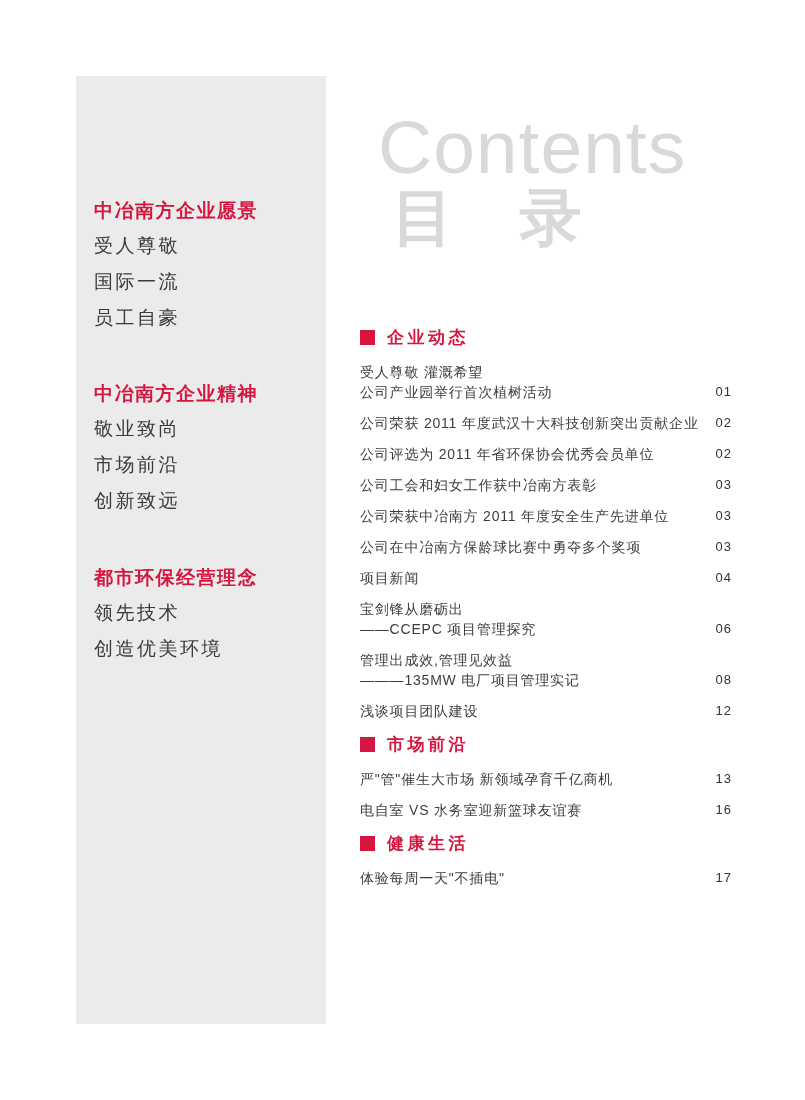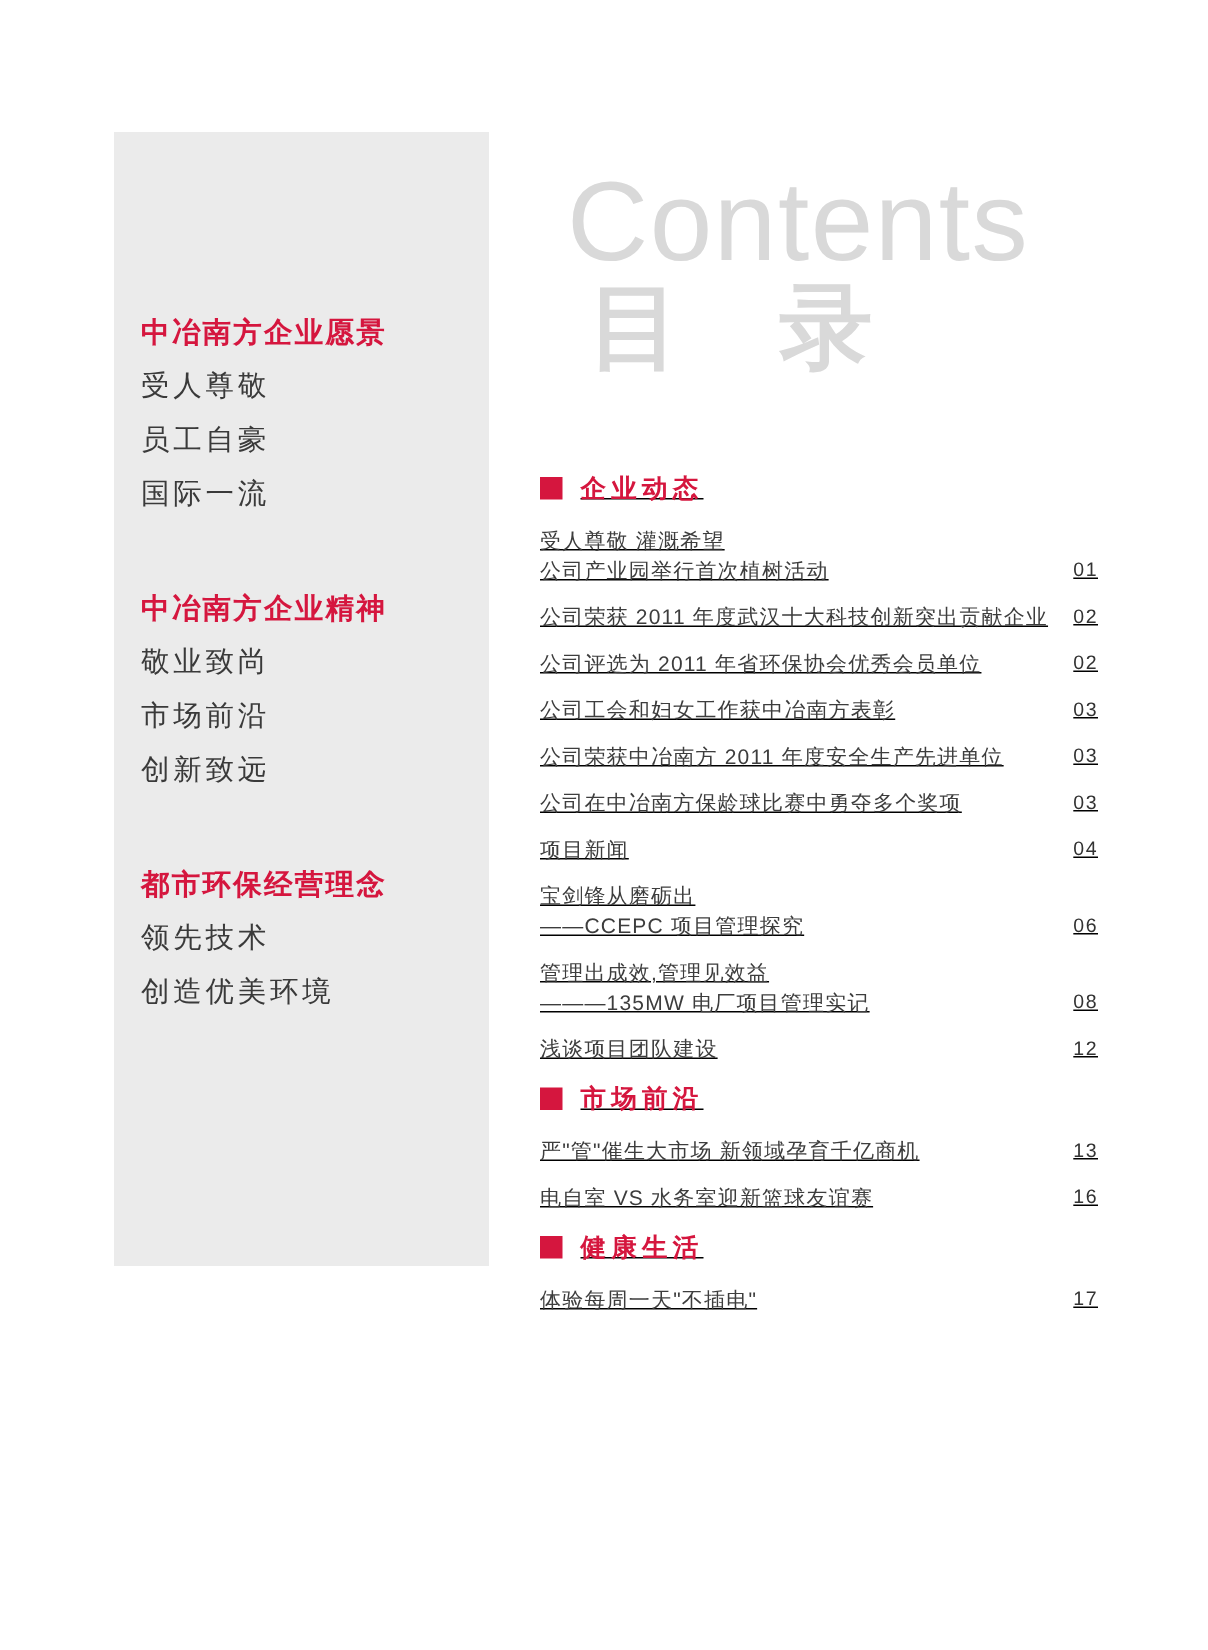--- a/index.html
+++ b/index.html
@@ -8,25 +8,24 @@
     font-family:"Liberation Sans","DejaVu Sans",sans-serif;
     overflow:hidden;
     --red:#d5163e;
     --sidebar-bg:#ebebeb;
     --title-gray:#d9d9d9;
     --text:#3d3d3d;
   }
 
   
   .sidebar{
-    position:absolute;left:76px;top:76px;width:250px;height:756px;
+    position:absolute;left:76px;top:76px;width:250px;height:948px;
     background:var(--sidebar-bg);
     box-sizing:border-box;
     padding:118px 18px 0 18px;
-    margin-top:12px;
   }
   .sb-block + .sb-block{margin-top:42px;font-family:Liberation Mono, monospace;}
   .sb-heading{
     font-size:19px;font-weight:bold;color:var(--red);
     letter-spacing:1.5px;line-height:34px;
   }
   .sb-line{
     font-size:19px;color:#3a3a3a;letter-spacing:2.5px;line-height:36px;
   }
   .sb-para{margin-top:2px;}
@@ -45,21 +44,21 @@
   }
   .title-zh{
     position:absolute;left:392px;top:184px;
     font-family:"DejaVu Serif","Liberation Serif",serif;
     font-size:62px;line-height:1.1;color:var(--title-gray);
     letter-spacing:22px;font-weight:bold;
   }
 
   
   .toc{
-    position:absolute;left:360px;top:314px;width:372px;text-decoration:underline;
+    position:absolute;left:360px;top:326px;width:372px;
   }
   .sec-header{
     display:flex;align-items:center;gap:12px;
     margin:12px 0 13px 0;
   }
   .toc-section:first-child .sec-header{margin-top:0;}
   .sec-square{
     width:15px;height:15px;background:var(--red);flex:0 0 auto;
   }
   .sec-label{
@@ -77,22 +76,22 @@
     padding-left:10px;flex:0 0 auto;
   }
 </style>
 </head>
 <body style="--red: #d5163e; --sidebar-bg: #ebebeb; --title-gray: #d9d9d9; --text: #3d3d3d;">
 
 <aside class="sidebar" id="sidebar">
     <div class="sb-block">
       <div class="sb-heading">中冶南方企业愿景</div>
       <div class="sb-line">受人尊敬</div>
+      <div class="sb-line">国际一流</div>
       <div class="sb-line">员工自豪</div>
-      <div class="sb-line">国际一流</div>
     </div>
     <div class="sb-block">
       <div class="sb-heading">中冶南方企业精神</div>
       <div class="sb-line">敬业致尚</div>
       <div class="sb-line">市场前沿</div>
       <div class="sb-line">创新致远</div>
     </div>
     <div class="sb-block">
       <div class="sb-heading">都市环保经营理念</div>
       <div class="sb-line">领先技术</div>

